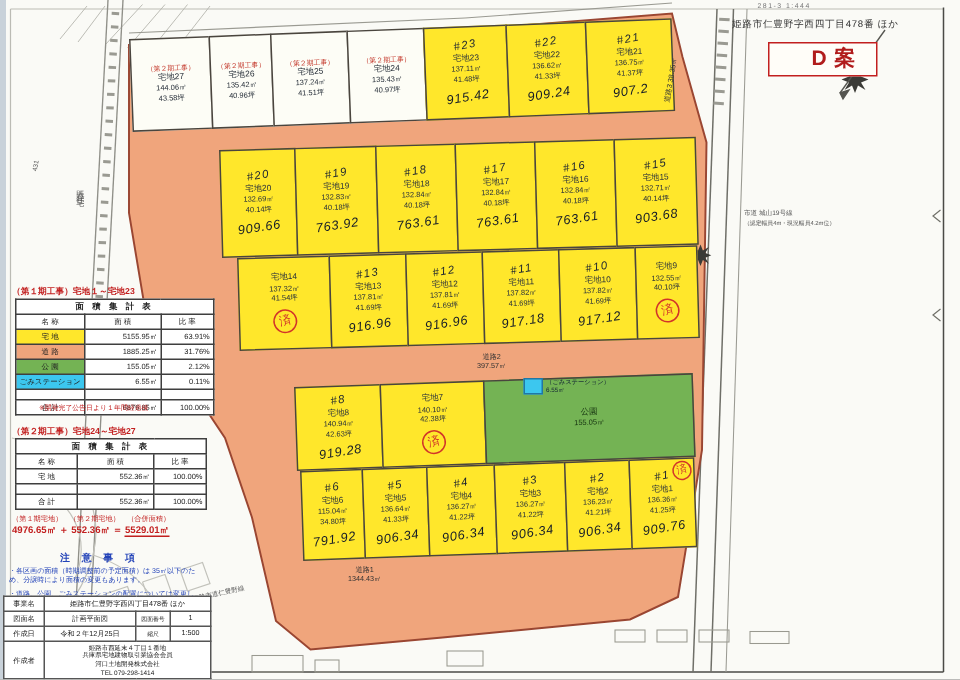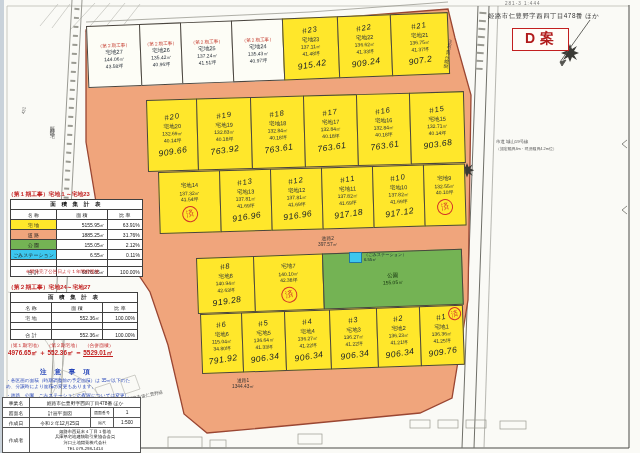--- a/index.html
+++ b/index.html
@@ -47,21 +47,21 @@
   .tblock td.multi{white-space:pre-line;font-size:4.3px;line-height:1.3;}
   
   .roadlabel{font-size:4.8px;color:#333;text-align:center;line-height:1.25;white-space:nowrap;}
   .tinylabel{font-size:4.4px;color:#555;white-space:nowrap;}
   .vert{writing-mode:vertical-rl;letter-spacing:2px;}
   .trashbox{width:11px;height:9px;background:#3cc7ef;border:1px solid #2077a5;}
   .trashlbl{font-size:4.2px;color:#123;line-height:1.2;white-space:nowrap;}
   
   .sheettitle{font-size:6.4px;color:#333;letter-spacing:.5px;white-space:nowrap;}
   .planbox{border:1.8px solid #c21f1f;color:#b11c1c;background:#fffdf8;font-size:14px;
-           font-weight:bold;letter-spacing:5px;padding:1px 9px 2px 12px;text-align:center;}
+           font-weight:bold;letter-spacing:5px;padding:1px 9px 2px 28px;text-align:center;}
   .corner{font-size:4.6px;color:#777;letter-spacing:1px;}
 </style>
 </head>
 <body>
 
 <div class="sheet">
 
   <svg class="abs" style="left:0;top:0" width="640" height="453" viewBox="0 0 640 453">
 
     <rect x="0" y="0" width="4" height="453" fill="#c9d2da"></rect>

